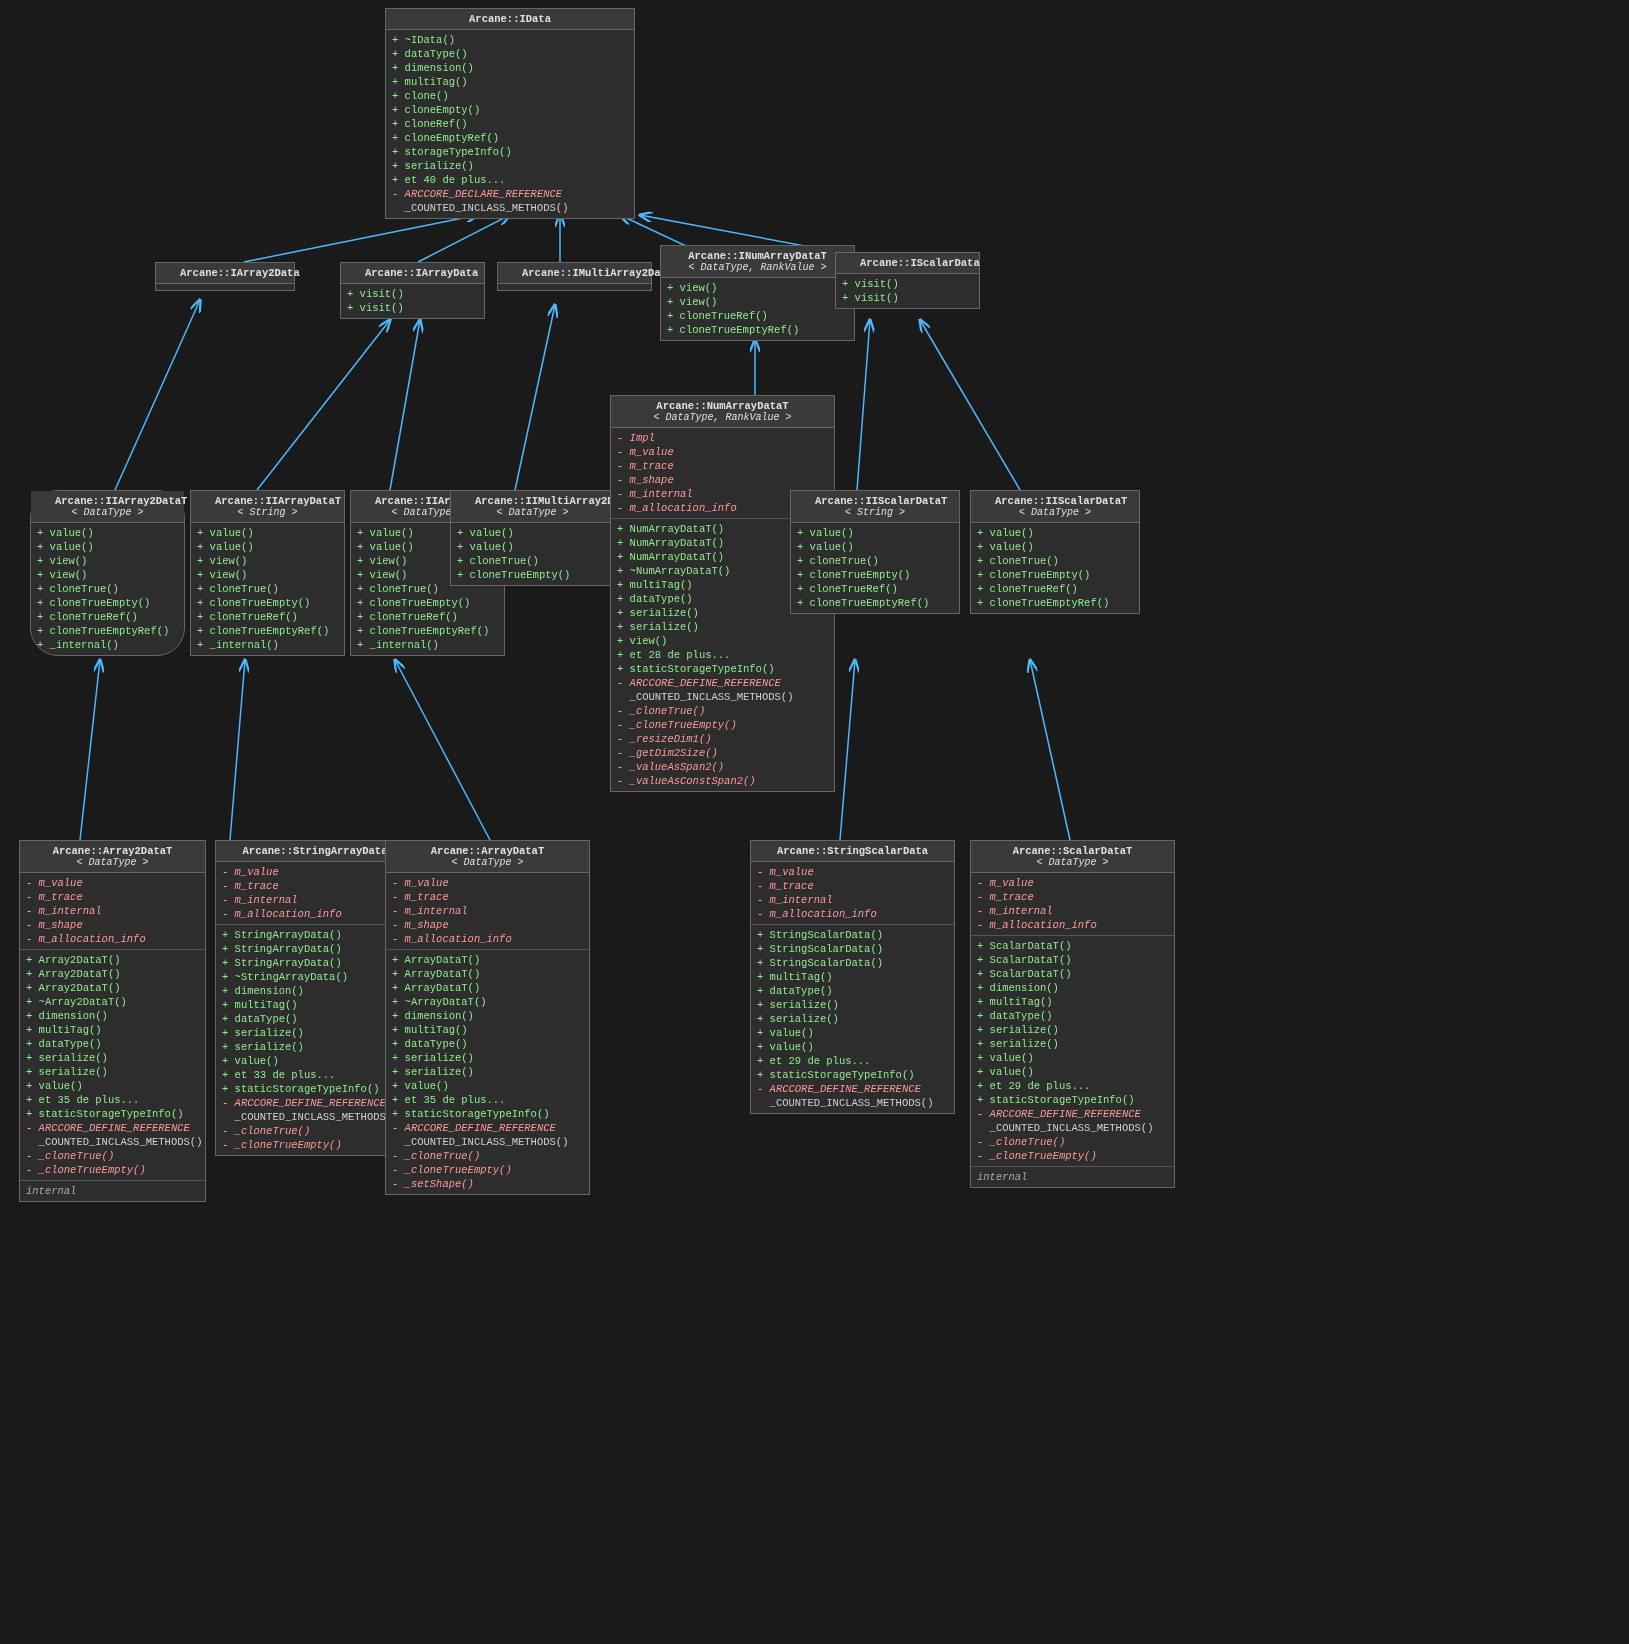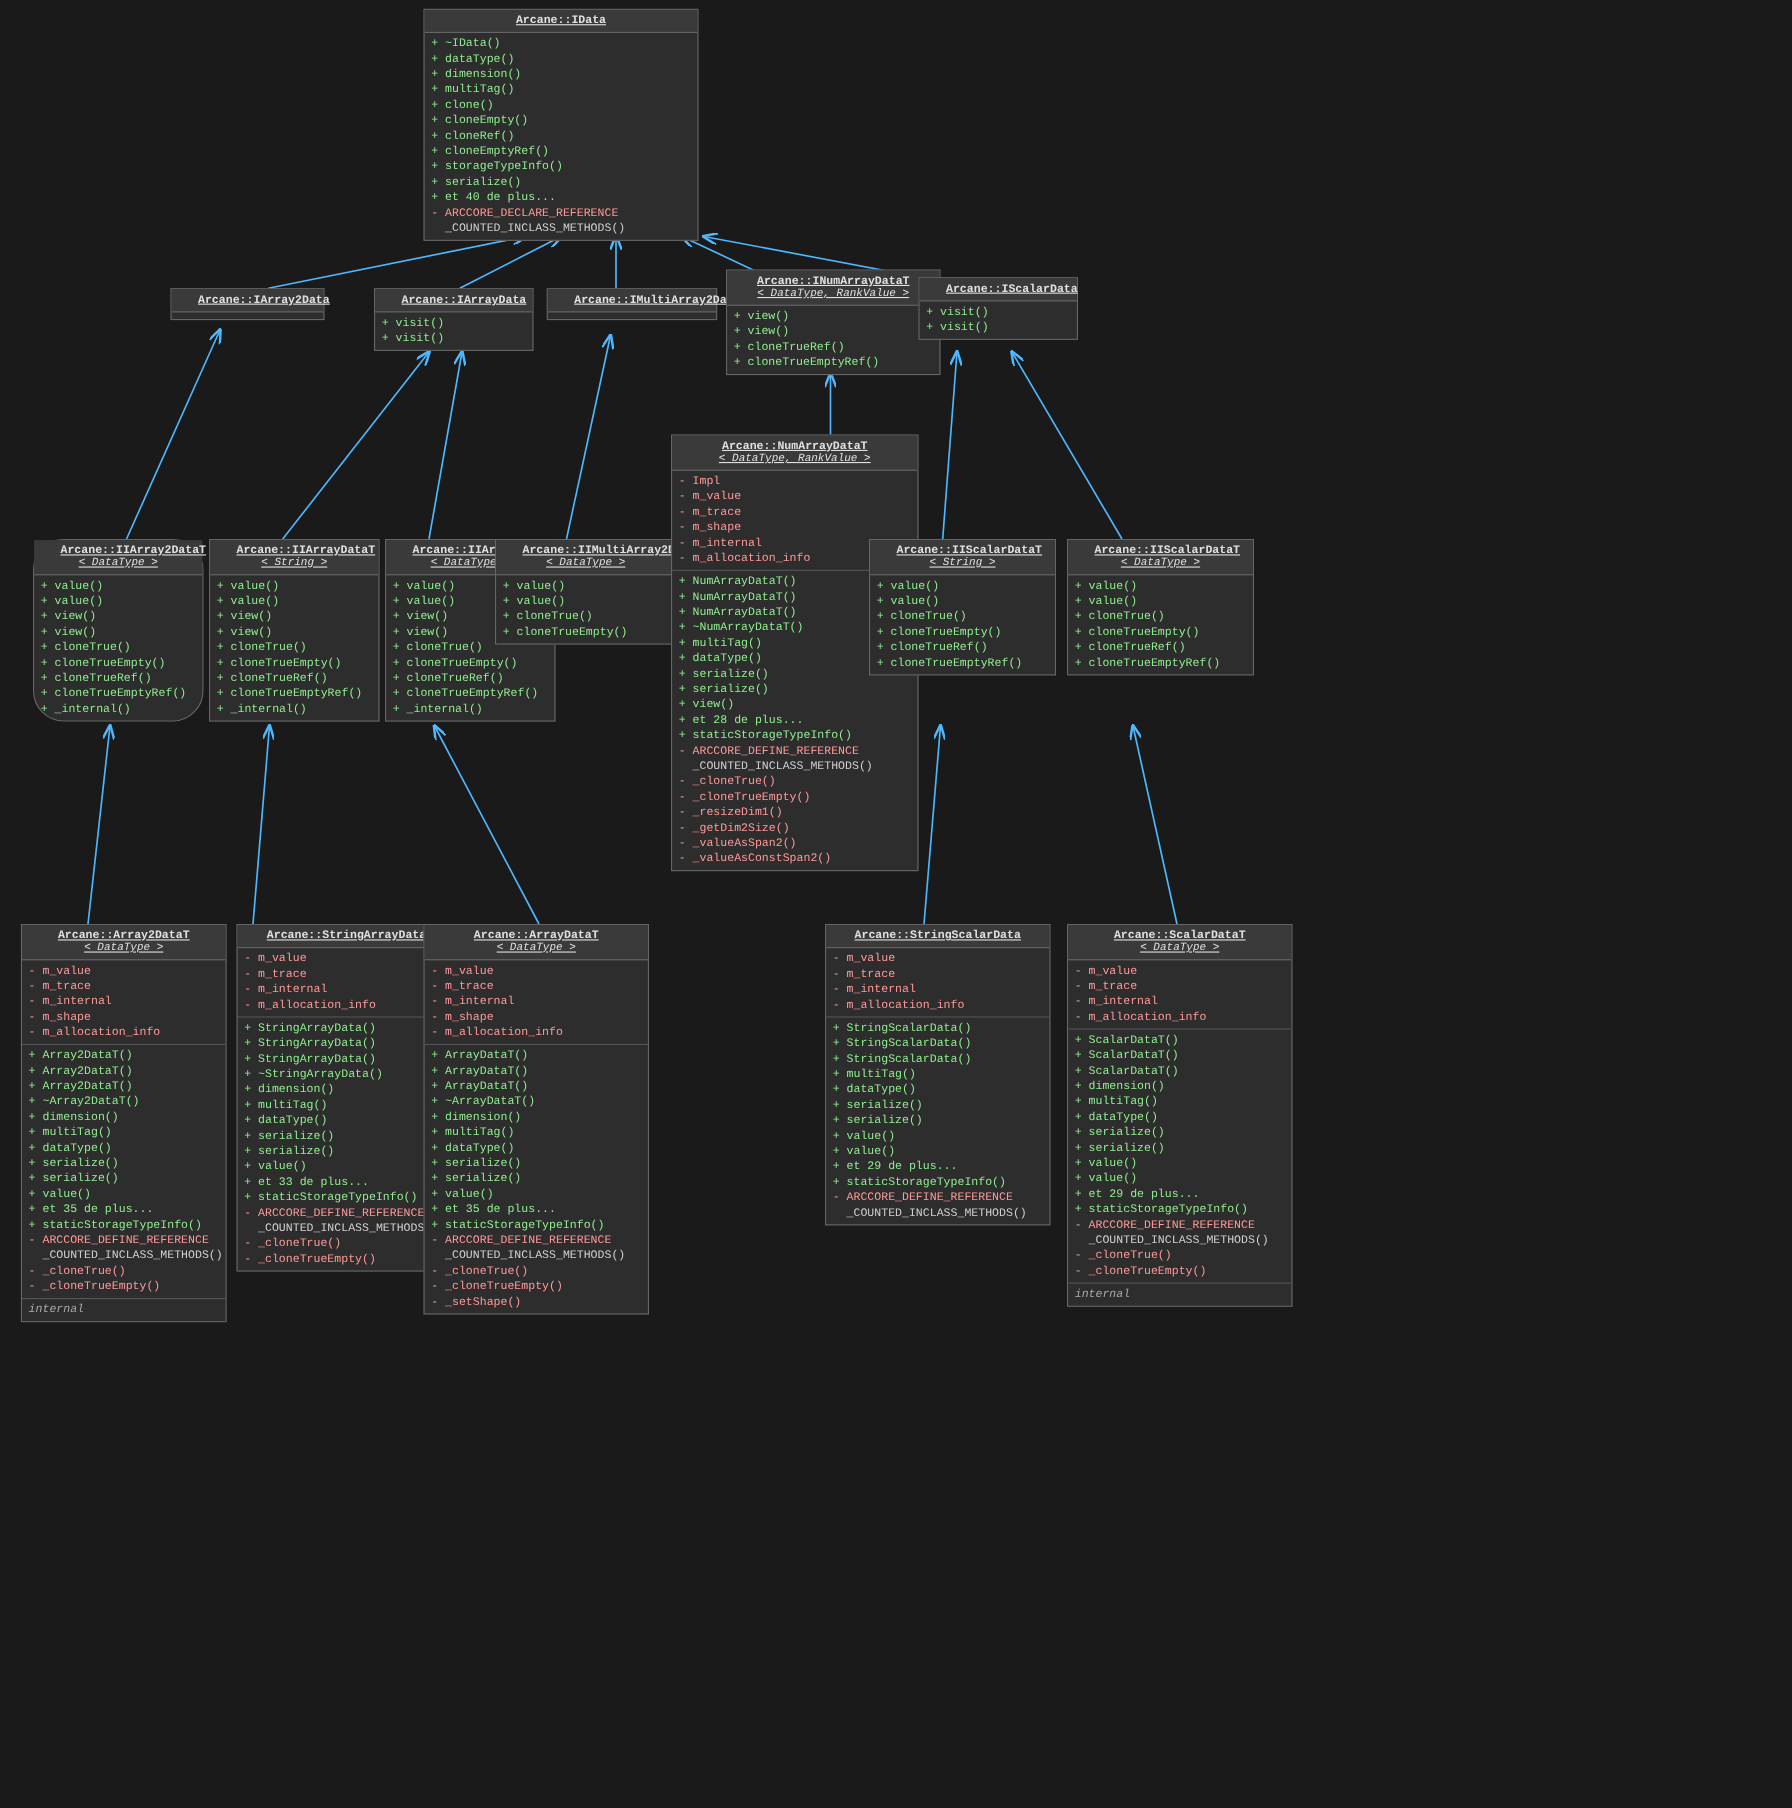--- a/index.html
+++ b/index.html
@@ -25,42 +25,41 @@
       font-size: 10.5px;
       min-width: 140px;
     }
     .uml-box .header {
       background: #3a3a3a;
       border-bottom: 1px solid #666;
       padding: 4px 24px;
       text-align: center;
       font-weight: bold;
       color: #e0e0e0;
-      text-decoration: underline;
     }
     .uml-box .header .stereotype {
       font-style: italic;
       font-weight: normal;
       font-size: 10px;
       display: block;
     }
     .uml-box .section {
       padding: 3px 6px;
       border-bottom: 1px solid #555;
     }
     .uml-box .section:last-child {
       border-bottom: none;
     }
     .uml-box .member {
       padding: 1px 0;
       white-space: nowrap;
       color: #d0d0d0;
     }
     .uml-box .member.public { color: #90ee90; }
-    .uml-box .member.private { color: #ff9999; }
+    .uml-box .member.private { color: #ff9999; font-style: italic; }
     svg.connections {
       position: absolute;
       top: 0; left: 0;
       width: 1629px;
       height: 1644px;
       pointer-events: none;
     }
   </style>
 </head>
 <body>

